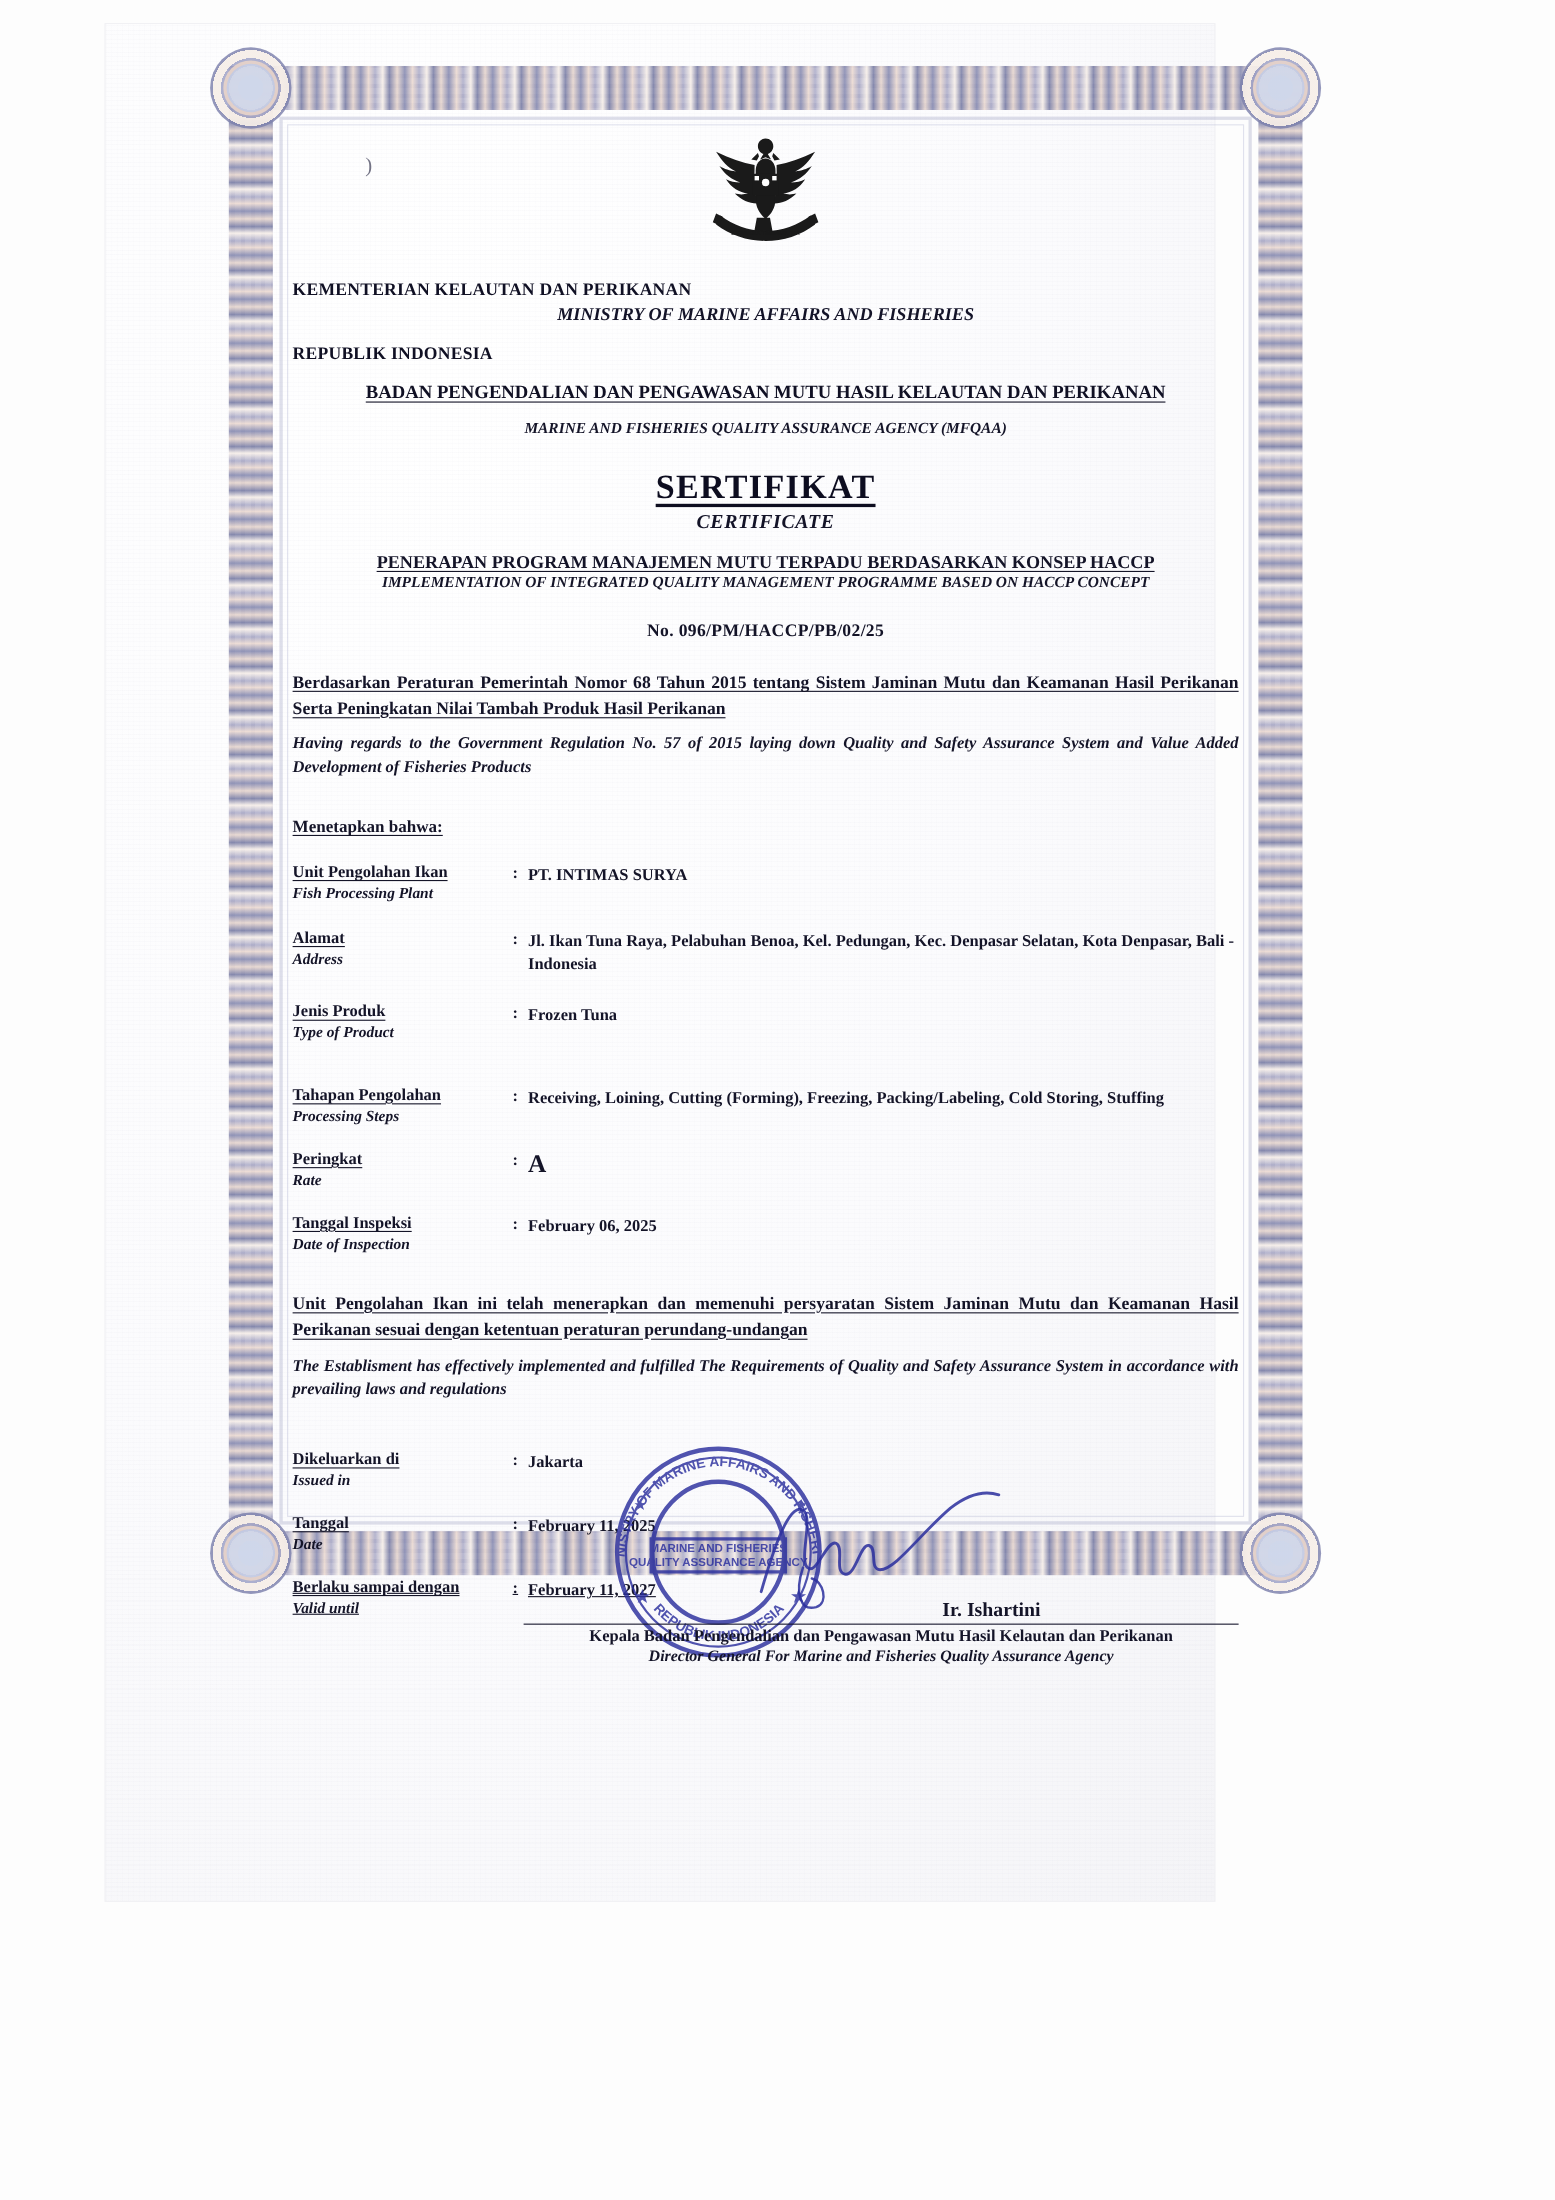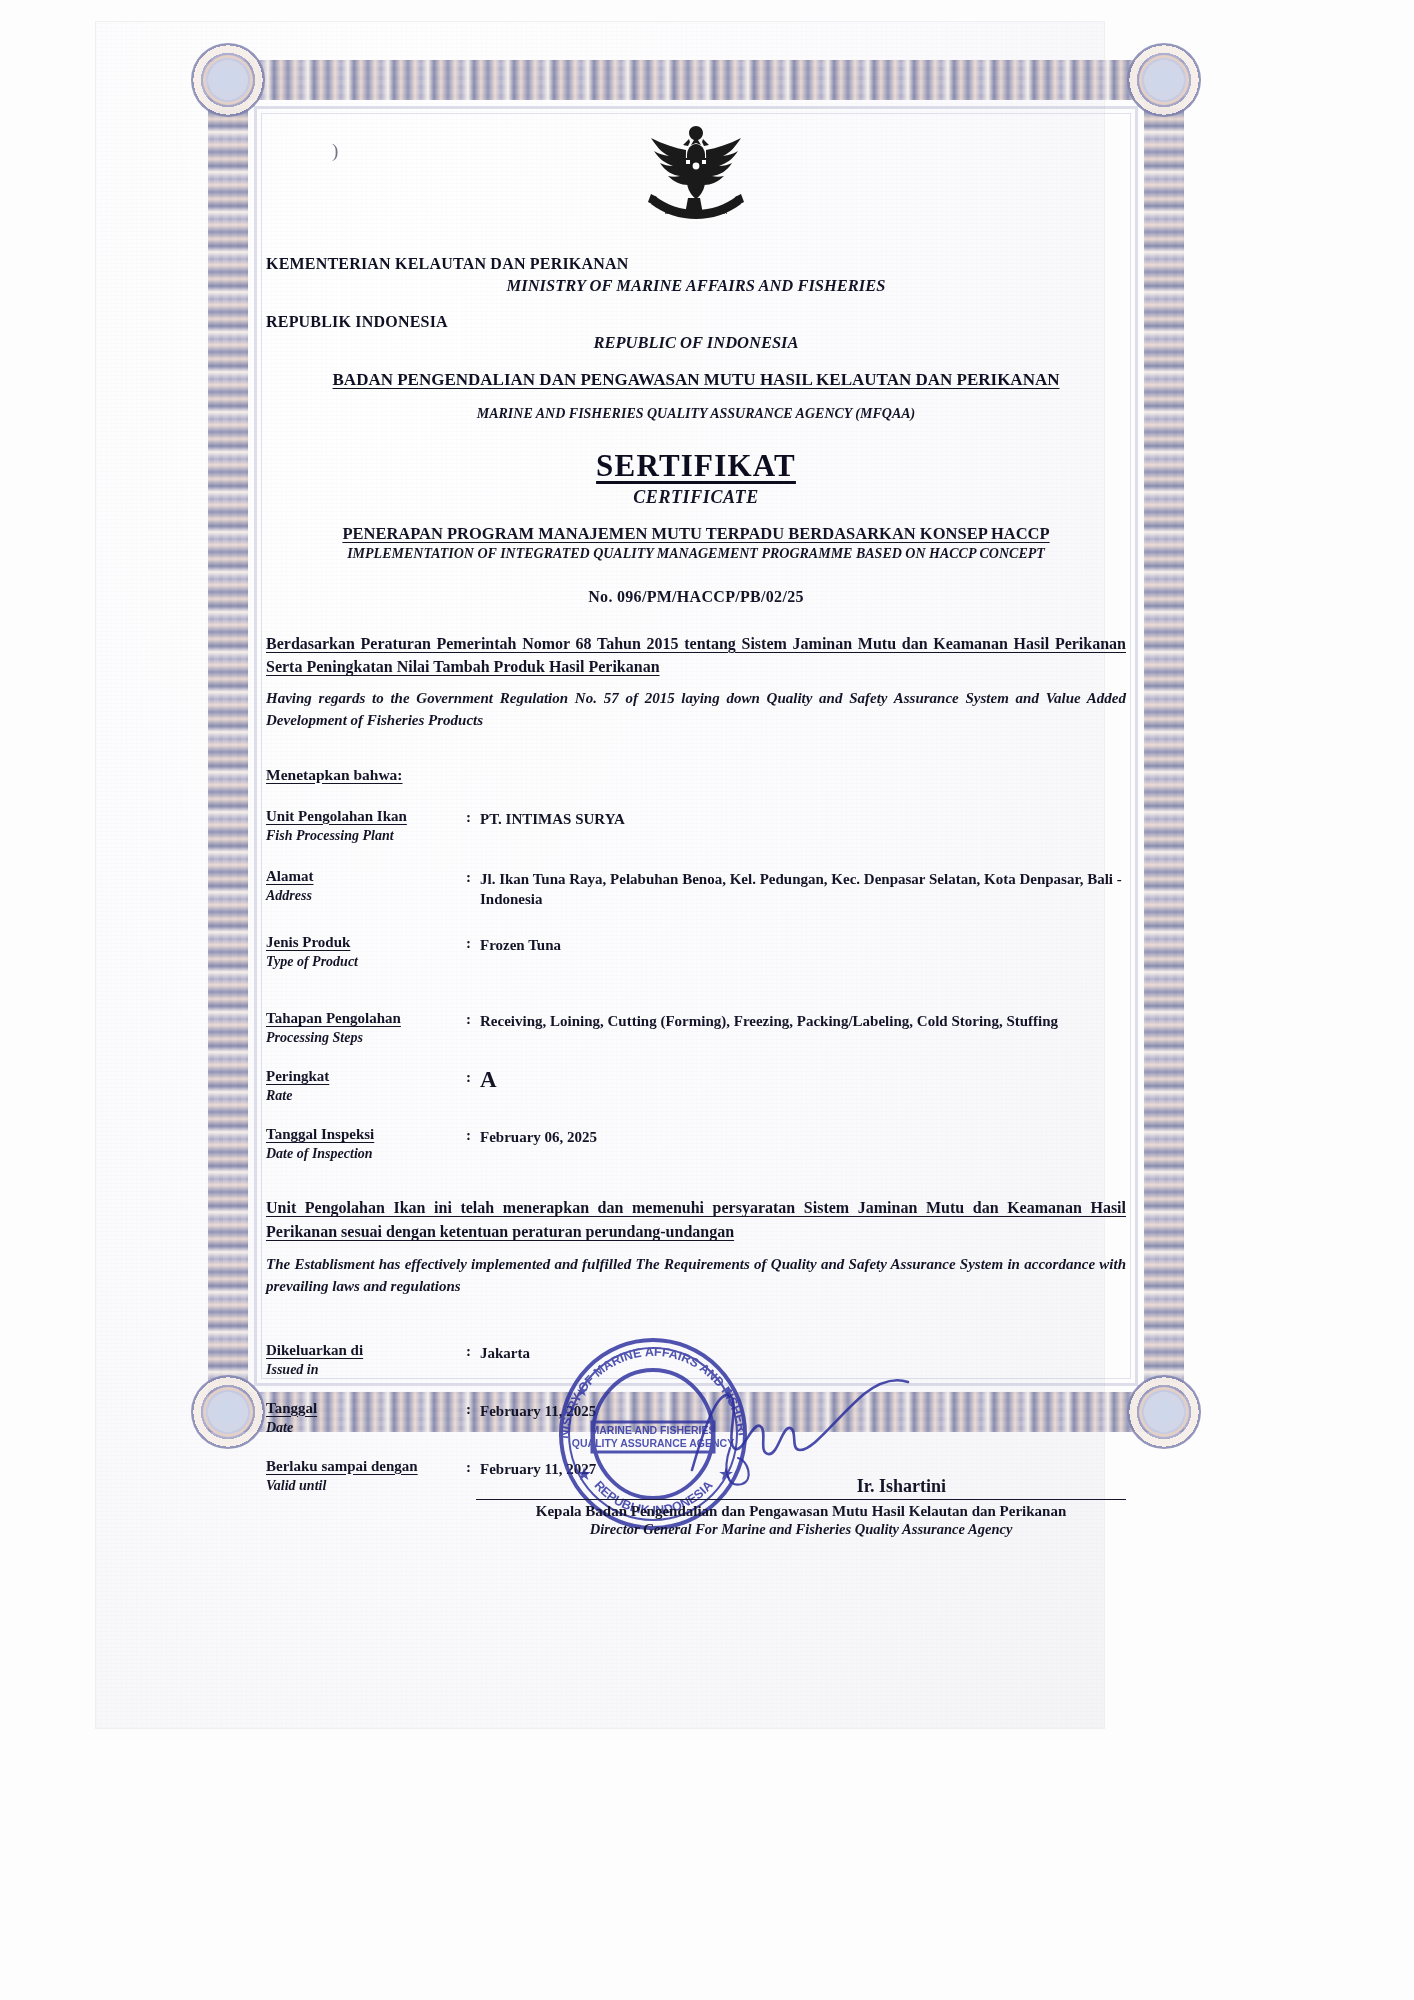--- a/index.html
+++ b/index.html
@@ -408,21 +408,20 @@
             <text x="59" y="92" text-anchor="middle">BHINNEKA TUNGGAL IKA</text>
           </g>
         </svg>
       </div>
 
       <div class="hdr-id">KEMENTERIAN KELAUTAN DAN PERIKANAN</div>
       <div class="hdr-en">MINISTRY OF MARINE AFFAIRS AND FISHERIES</div>
 
       <div class="gap-sm"></div>
       <div class="hdr-id">REPUBLIK INDONESIA</div>
-      <div class="hdr-en">REPUBLIC OF INDONESIA</div>
 
       <div class="gap-sm"></div>
       <div class="hdr-agency-id">BADAN PENGENDALIAN DAN PENGAWASAN MUTU HASIL KELAUTAN DAN PERIKANAN</div>
       <div class="hdr-agency-en">MARINE AND FISHERIES QUALITY ASSURANCE AGENCY (MFQAA)</div>
 
       <div class="gap-md"></div>
       <div class="cert-title">SERTIFIKAT</div>
       <div class="cert-title-en">CERTIFICATE</div>
 
       <div class="gap-sm"></div>
@@ -511,21 +510,21 @@
 
           <div class="field" style="margin-top:22px;">
             <div class="field-labels">
               <div class="lbl-id">Tanggal</div>
               <div class="lbl-en">Date</div>
             </div>
             <div class="colon">:</div>
             <div class="val">February 11, 2025</div>
           </div>
 
-          <div class="field" style="margin-top:22px;">
+          <div class="field" style="margin-top:22px;text-decoration:underline;">
             <div class="field-labels">
               <div class="lbl-id">Berlaku sampai dengan</div>
               <div class="lbl-en">Valid until</div>
             </div>
             <div class="colon">:</div>
             <div class="val">February 11, 2027</div>
           </div>
         </div>
 
         <div id="stamp">

